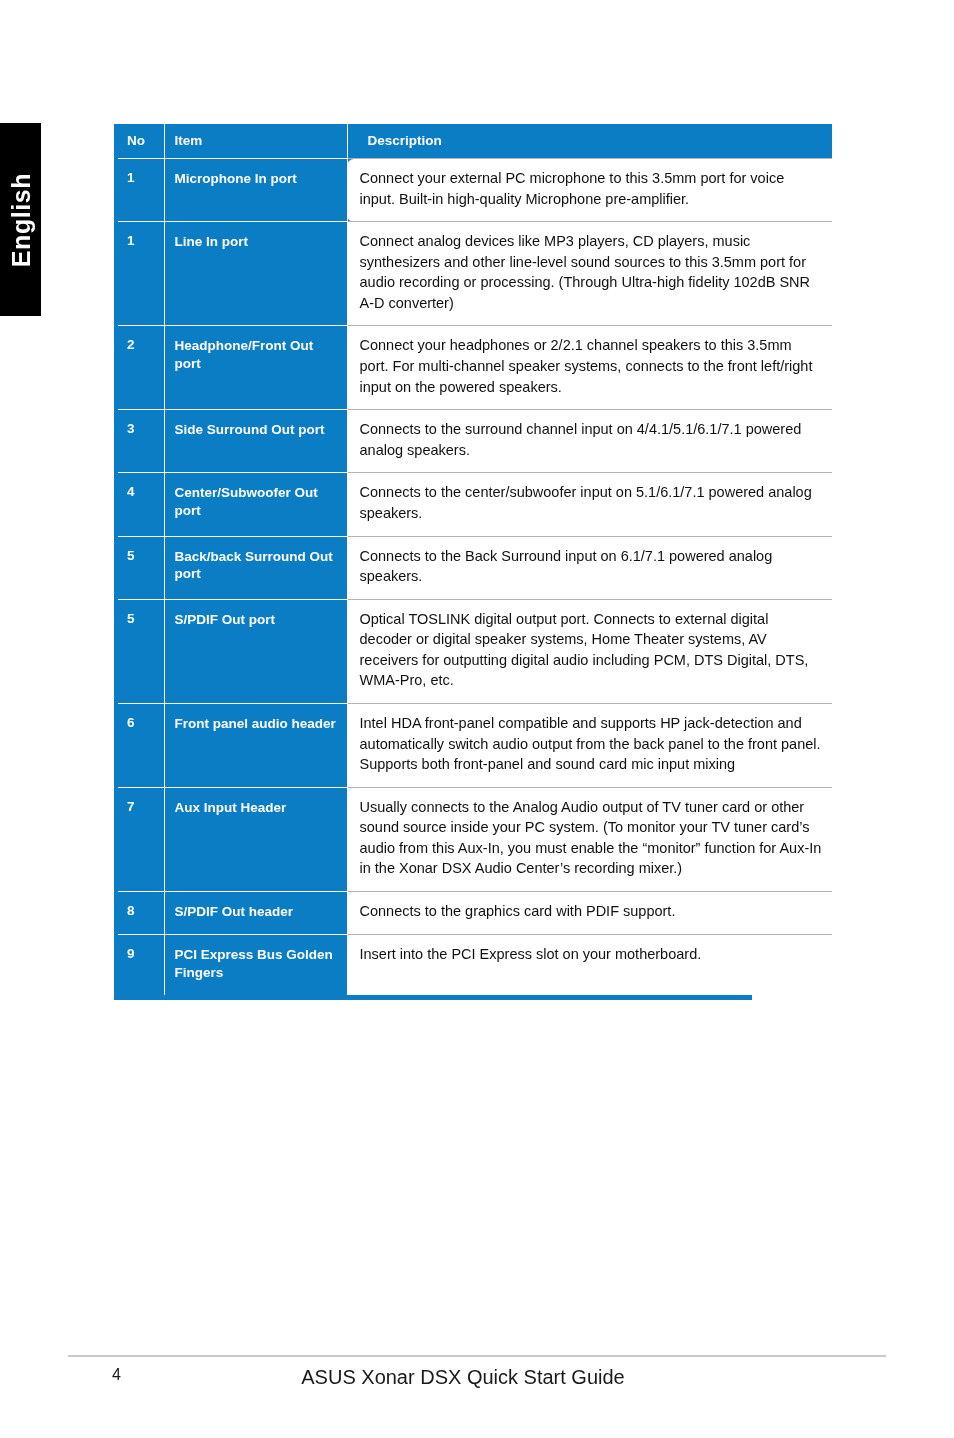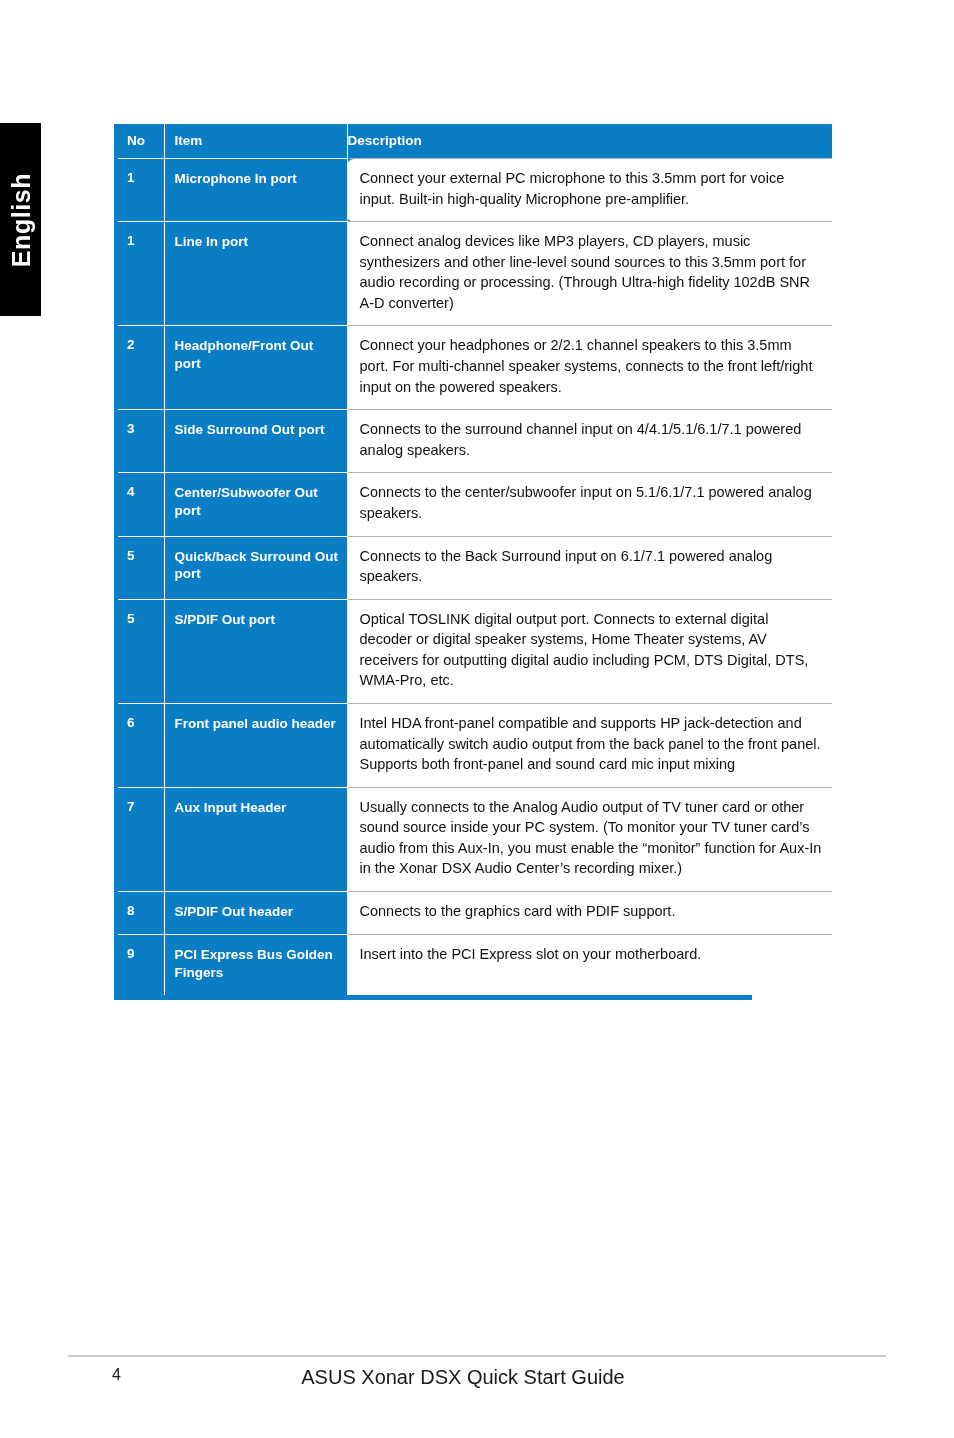--- a/index.html
+++ b/index.html
@@ -73,21 +73,21 @@
     color: #ffffff;
     font-size: 13.5px;
     font-weight: bold;
     text-align: left;
     padding: 9px 8px 10px 8px;
     vertical-align: top;
     border: 0;
   }
   table.spec th.th-no   { padding-left: 9px; }
   table.spec th.th-item { border-left: 1px solid #ffffff; padding-left: 10px; }
-  table.spec th.th-desc { border-left: 1px solid #ffffff; padding-left: 0; }
+  table.spec th.th-desc { border-left: 1px solid #ffffff; padding-left: 20px; }
 
   table.spec td {
     vertical-align: top;
     font-size: 13.5px;
     border-top: 1px solid #ffffff;
   }
 
   table.spec td.cell-no {
     background: #0b7dc4;
     color: #ffffff;
@@ -193,21 +193,21 @@
             <td class="cell-item">Side Surround Out port</td>
             <td class="cell-desc" style="white-space: pre-line;">Connects to the surround channel input on 4/4.1/5.1/6.1/7.1 powered analog speakers.</td>
           </tr>
           <tr>
             <td class="cell-no">4</td>
             <td class="cell-item">Center/Subwoofer Out port</td>
             <td class="cell-desc" style="white-space: pre-line;">Connects to the center/subwoofer input on 5.1/6.1/7.1 powered analog speakers.</td>
           </tr>
           <tr>
             <td class="cell-no">5</td>
-            <td class="cell-item">Quick/back Surround Out port</td>
+            <td class="cell-item">Back/back Surround Out port</td>
             <td class="cell-desc" style="white-space: pre-line;">Connects to the Back Surround input on 6.1/7.1 powered analog speakers.</td>
           </tr>
           <tr>
             <td class="cell-no">5</td>
             <td class="cell-item">S/PDIF Out port</td>
             <td class="cell-desc" style="white-space: pre-line;">Optical TOSLINK digital output port. Connects to external digital decoder or digital speaker systems, Home Theater systems, AV receivers for outputting digital audio including PCM, DTS Digital, DTS, WMA-Pro, etc.</td>
           </tr>
           <tr>
             <td class="cell-no">6</td>
             <td class="cell-item">Front panel audio header</td>

